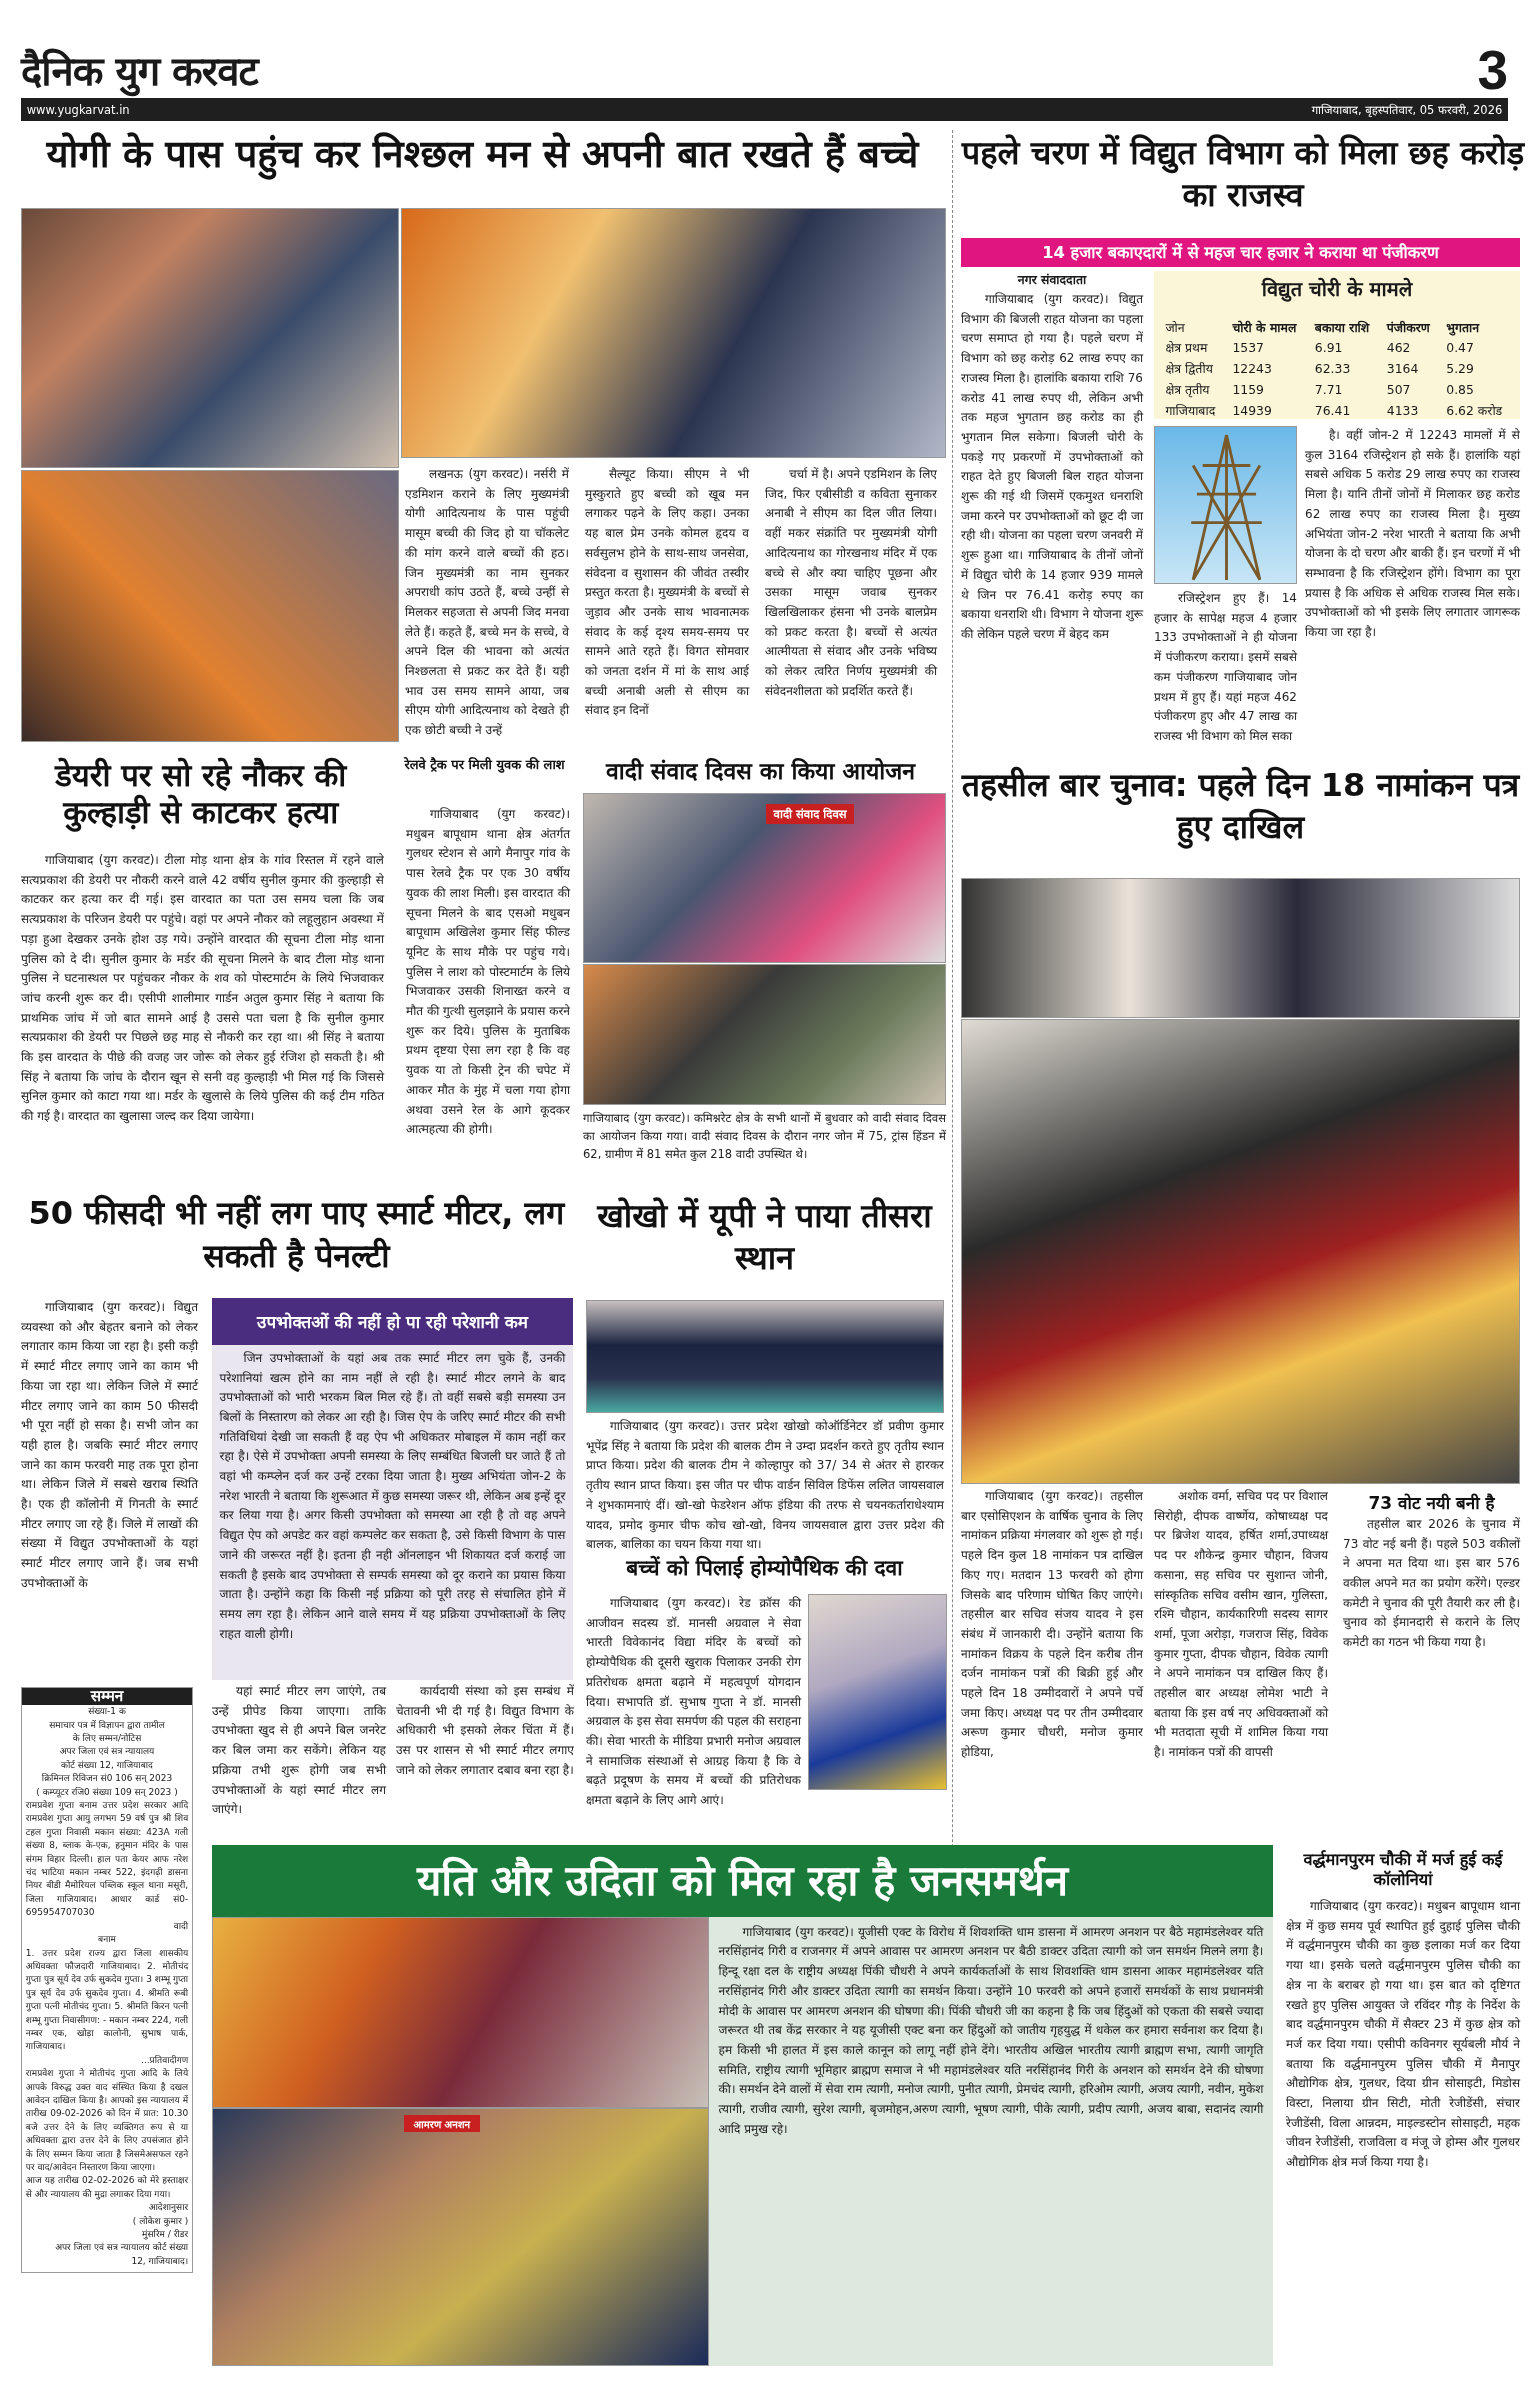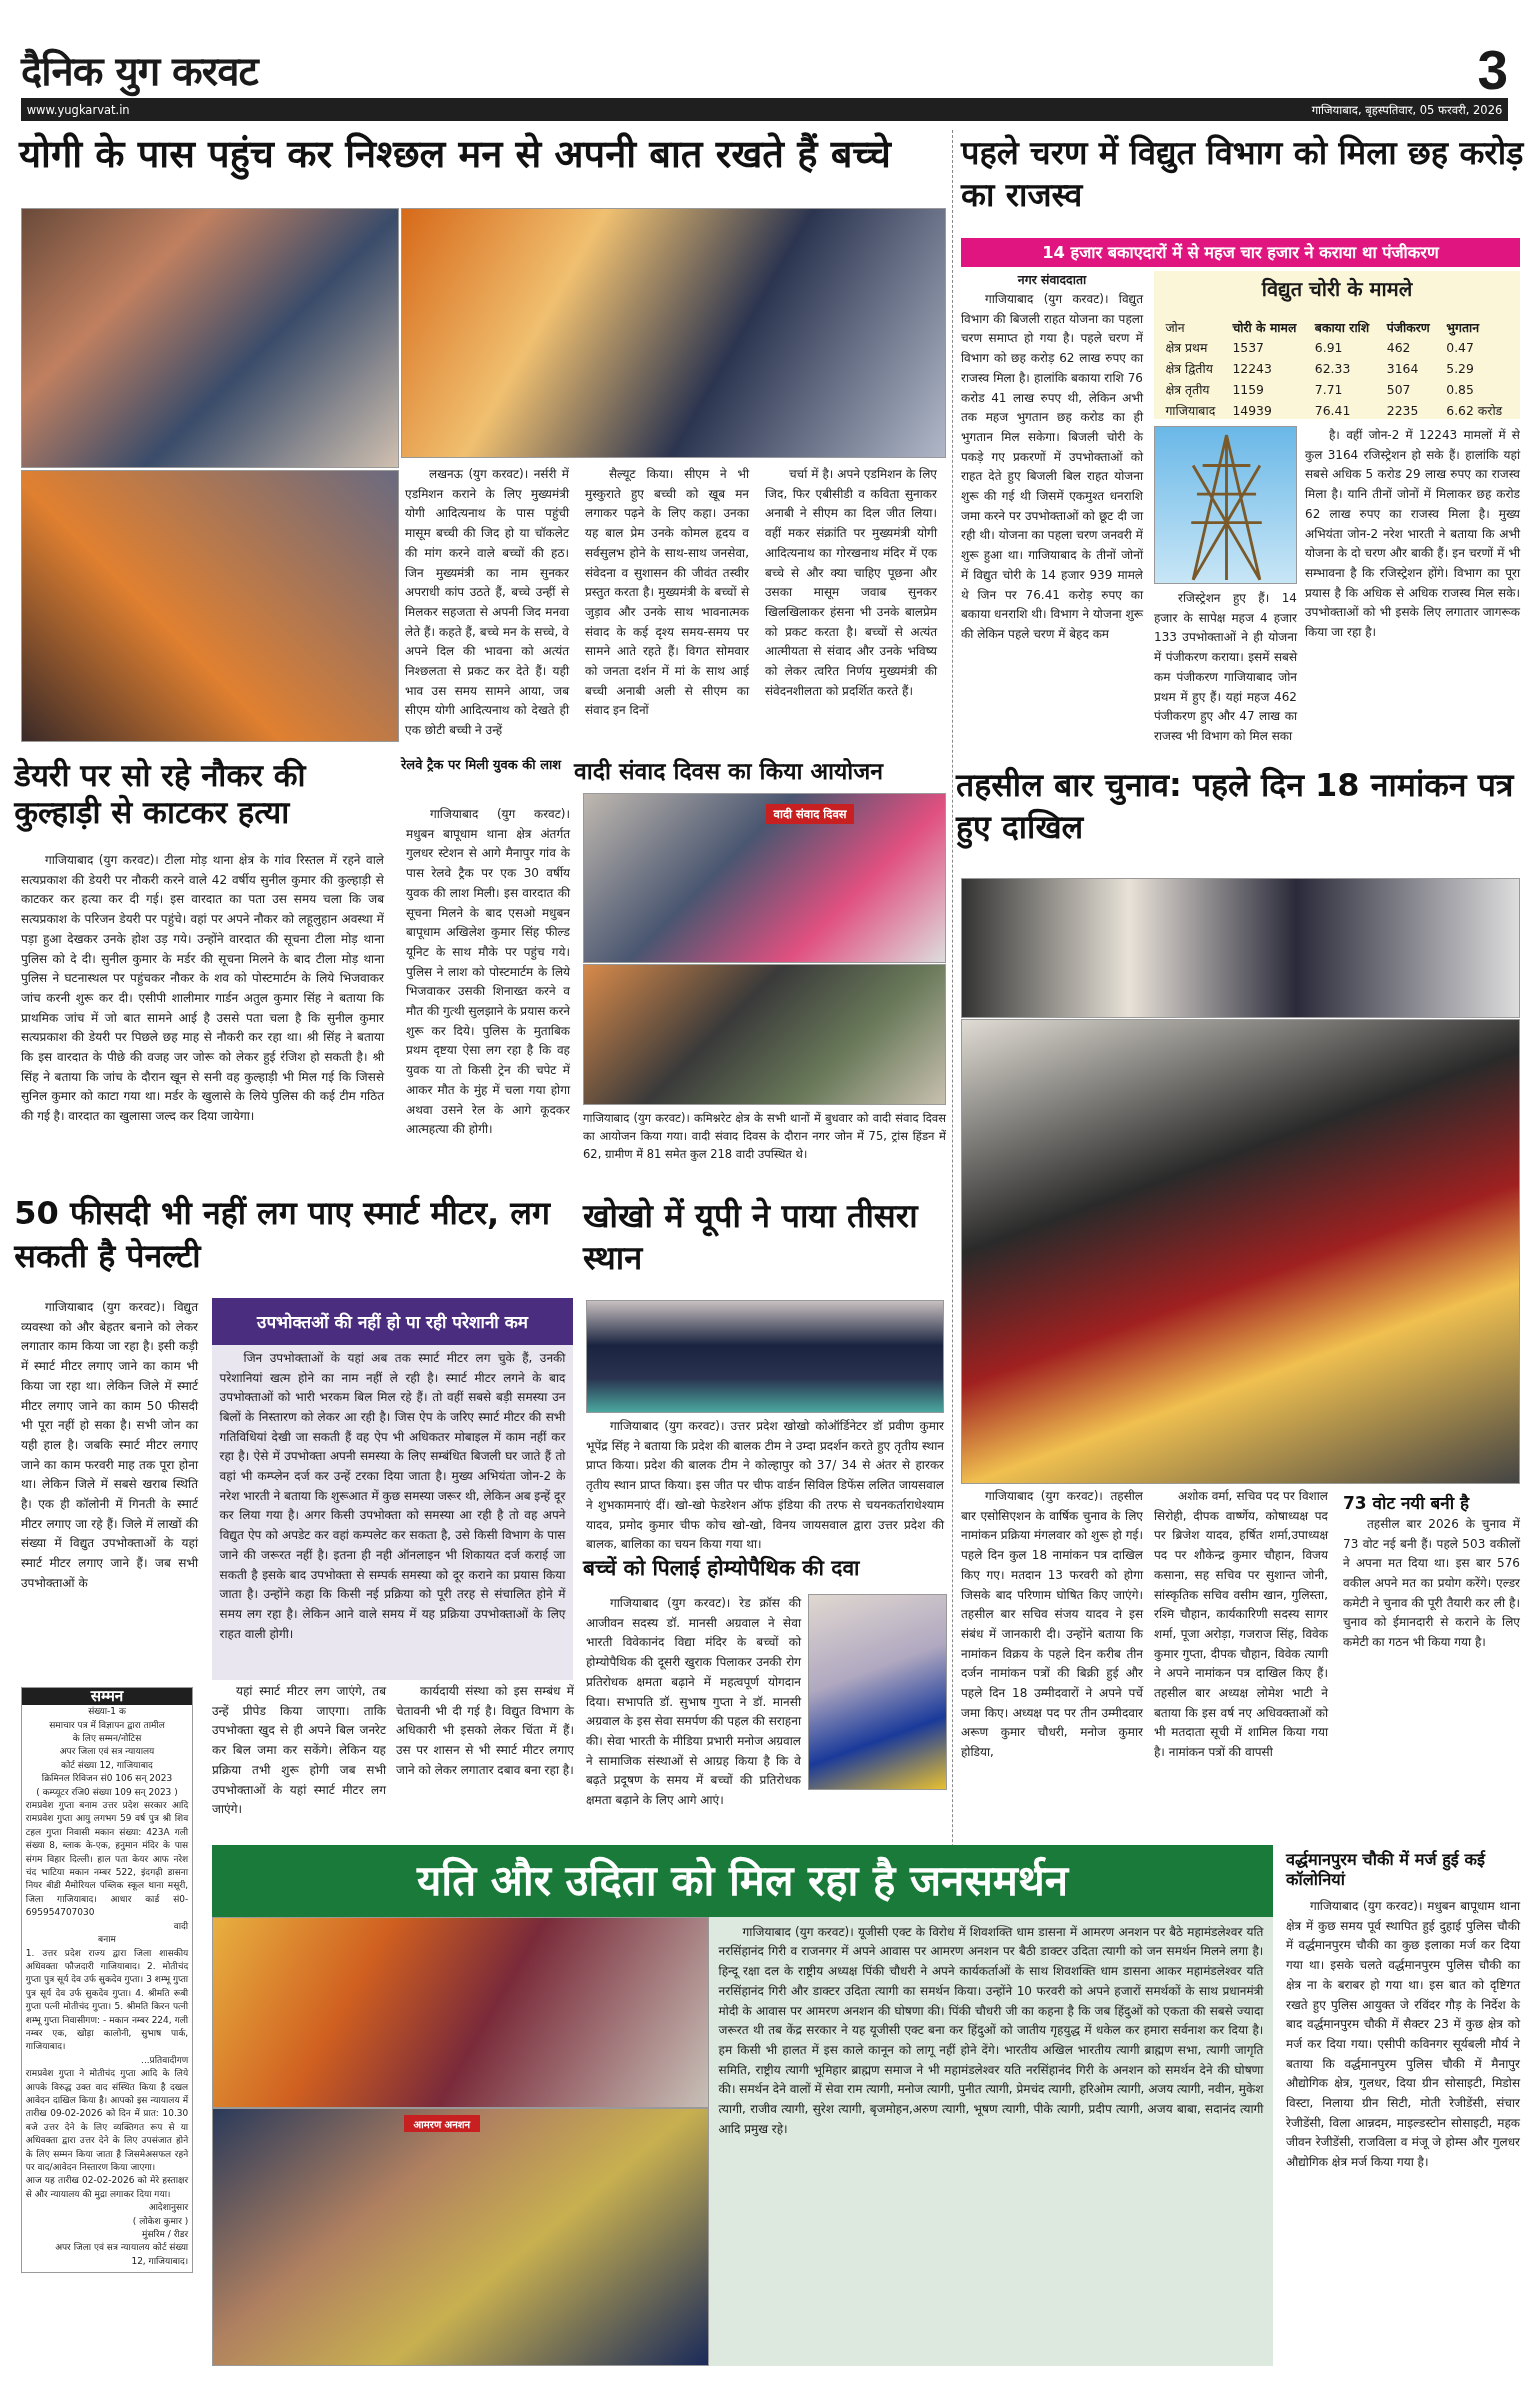--- a/index.html
+++ b/index.html
@@ -1,21 +1,21 @@
 <!DOCTYPE html>
 <html><head>
 <meta charset="utf-8">
 <style>
 *{box-sizing:border-box;margin:0;padding:0}
 body{width:1529px;height:2407px;background:#fff;font-family:"DejaVu Sans","Liberation Sans",sans-serif;color:#1a1a1a;position:relative;overflow:hidden}
 .abs{position:absolute}
 .mast-title{left:21px;top:42px;font-size:40px;font-weight:bold;letter-spacing:-1px}
 .mast-num{right:21px;top:38px;font-size:55px;font-weight:bold;font-family:"Liberation Sans",sans-serif}
 .mast-bar{left:21px;top:98px;width:1487px;height:23px;background:#1f1f1f;color:#fff;font-size:11.5px;display:flex;justify-content:space-between;align-items:center;padding:0 5.7px}
-.hl{font-weight:bold;line-height:1.2;color:#111}
+.hl{font-weight:bold;line-height:1.2;text-align:center;color:#111}
 .body{font-size:12px;line-height:19.7px;text-align:justify;color:#222}
 .body p{text-indent:2em}
 .photo{background:linear-gradient(135deg,#6a4a3a,#c08060 30%,#3a4c6a 60%,#d0c0b0);border:1px solid #999}
 .vsep{border-left:1px dashed #888}
 table.data{border-collapse:collapse;font-size:12.4px;width:100%}
 table.data td{padding:1.9px 5.7px}
 .col{position:absolute}
 </style>
 </head>
 <body>
@@ -80,21 +80,21 @@
           <td>क्षेत्र तृतीय</td>
           <td>1159</td>
           <td>7.71</td>
           <td>507</td>
           <td>0.85</td>
         </tr>
         <tr>
           <td>गाजियाबाद</td>
           <td>14939</td>
           <td>76.41</td>
-          <td>2235</td>
+          <td>4133</td>
           <td>6.62 करोड</td>
         </tr>
       </tbody>
   </table>
 </div>
 <div class="abs photo" style="left:1154px;top:426px;width:143px;height:158px;background:linear-gradient(180deg,#6ab8e8,#c8e6f6)">
   <svg width="143" height="158" viewBox="0 0 150 165">
       <path d="M75 8 L40 160 M75 8 L110 160 M50 40 H100 M44 70 H106 M38 100 H112 M75 8 V160 M40 160 L110 40 M110 160 L40 40" stroke="#7a5a2a" stroke-width="3" fill="none"></path>
     </svg>
 </div>

